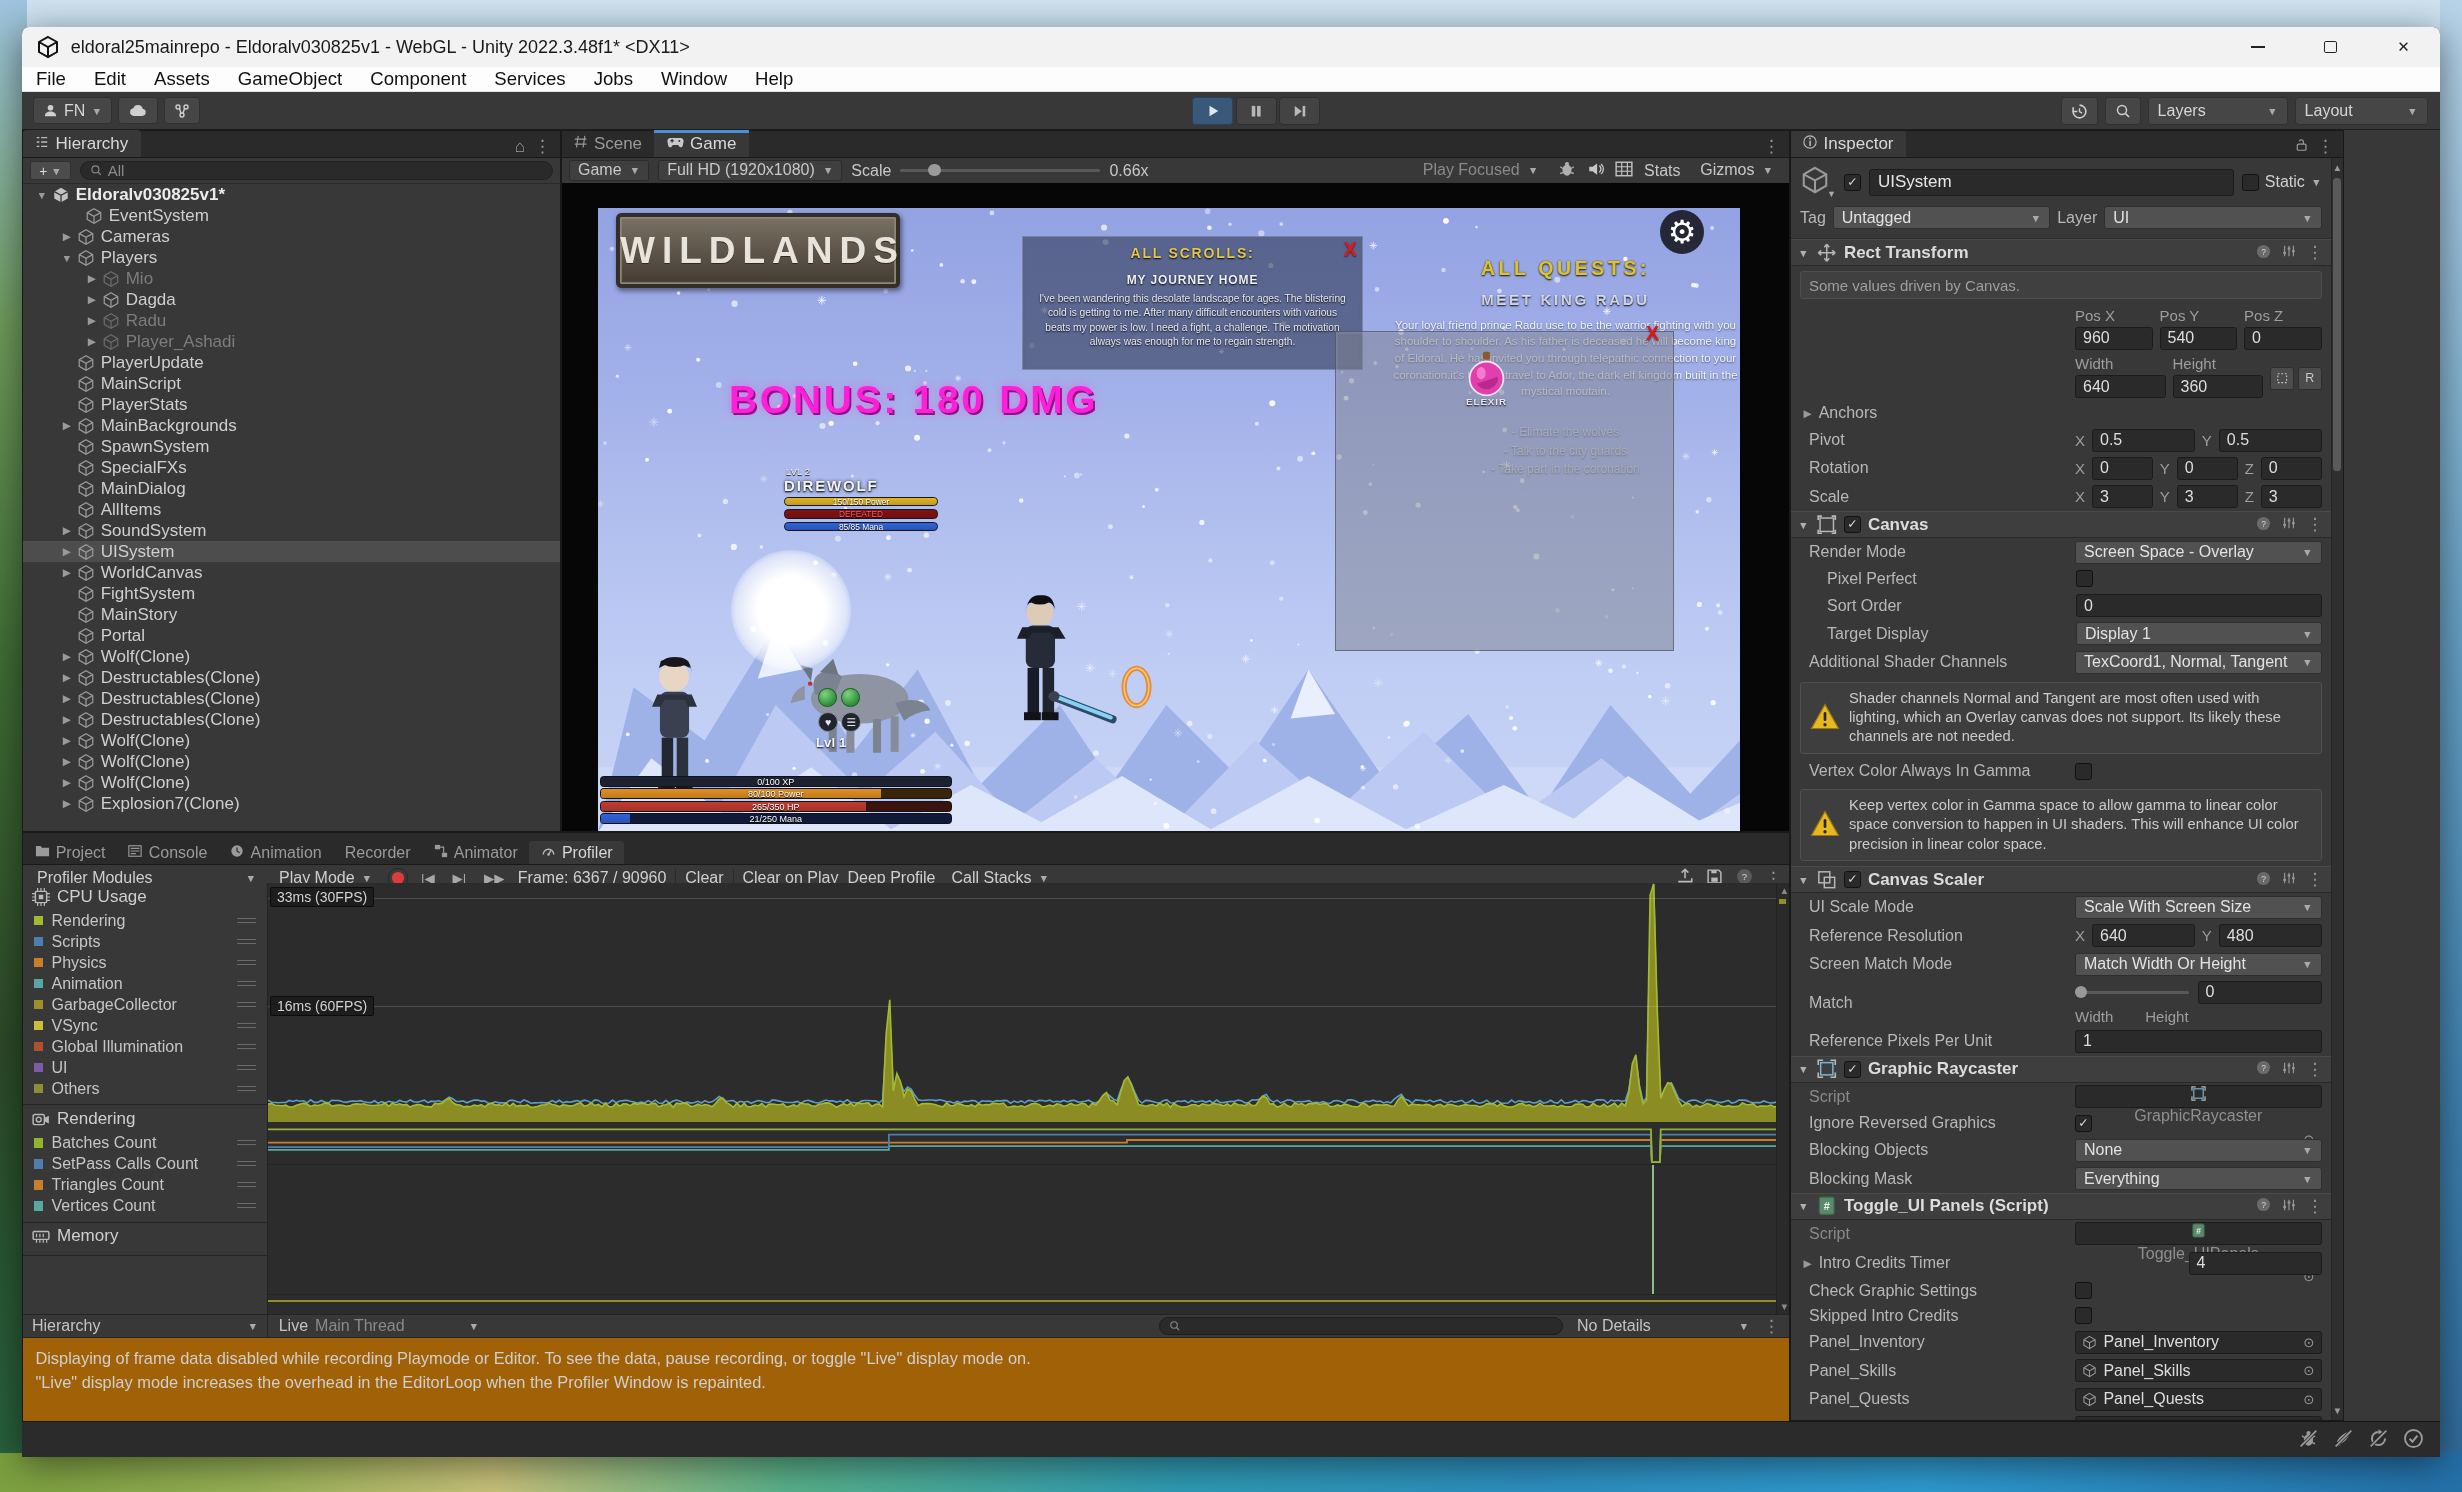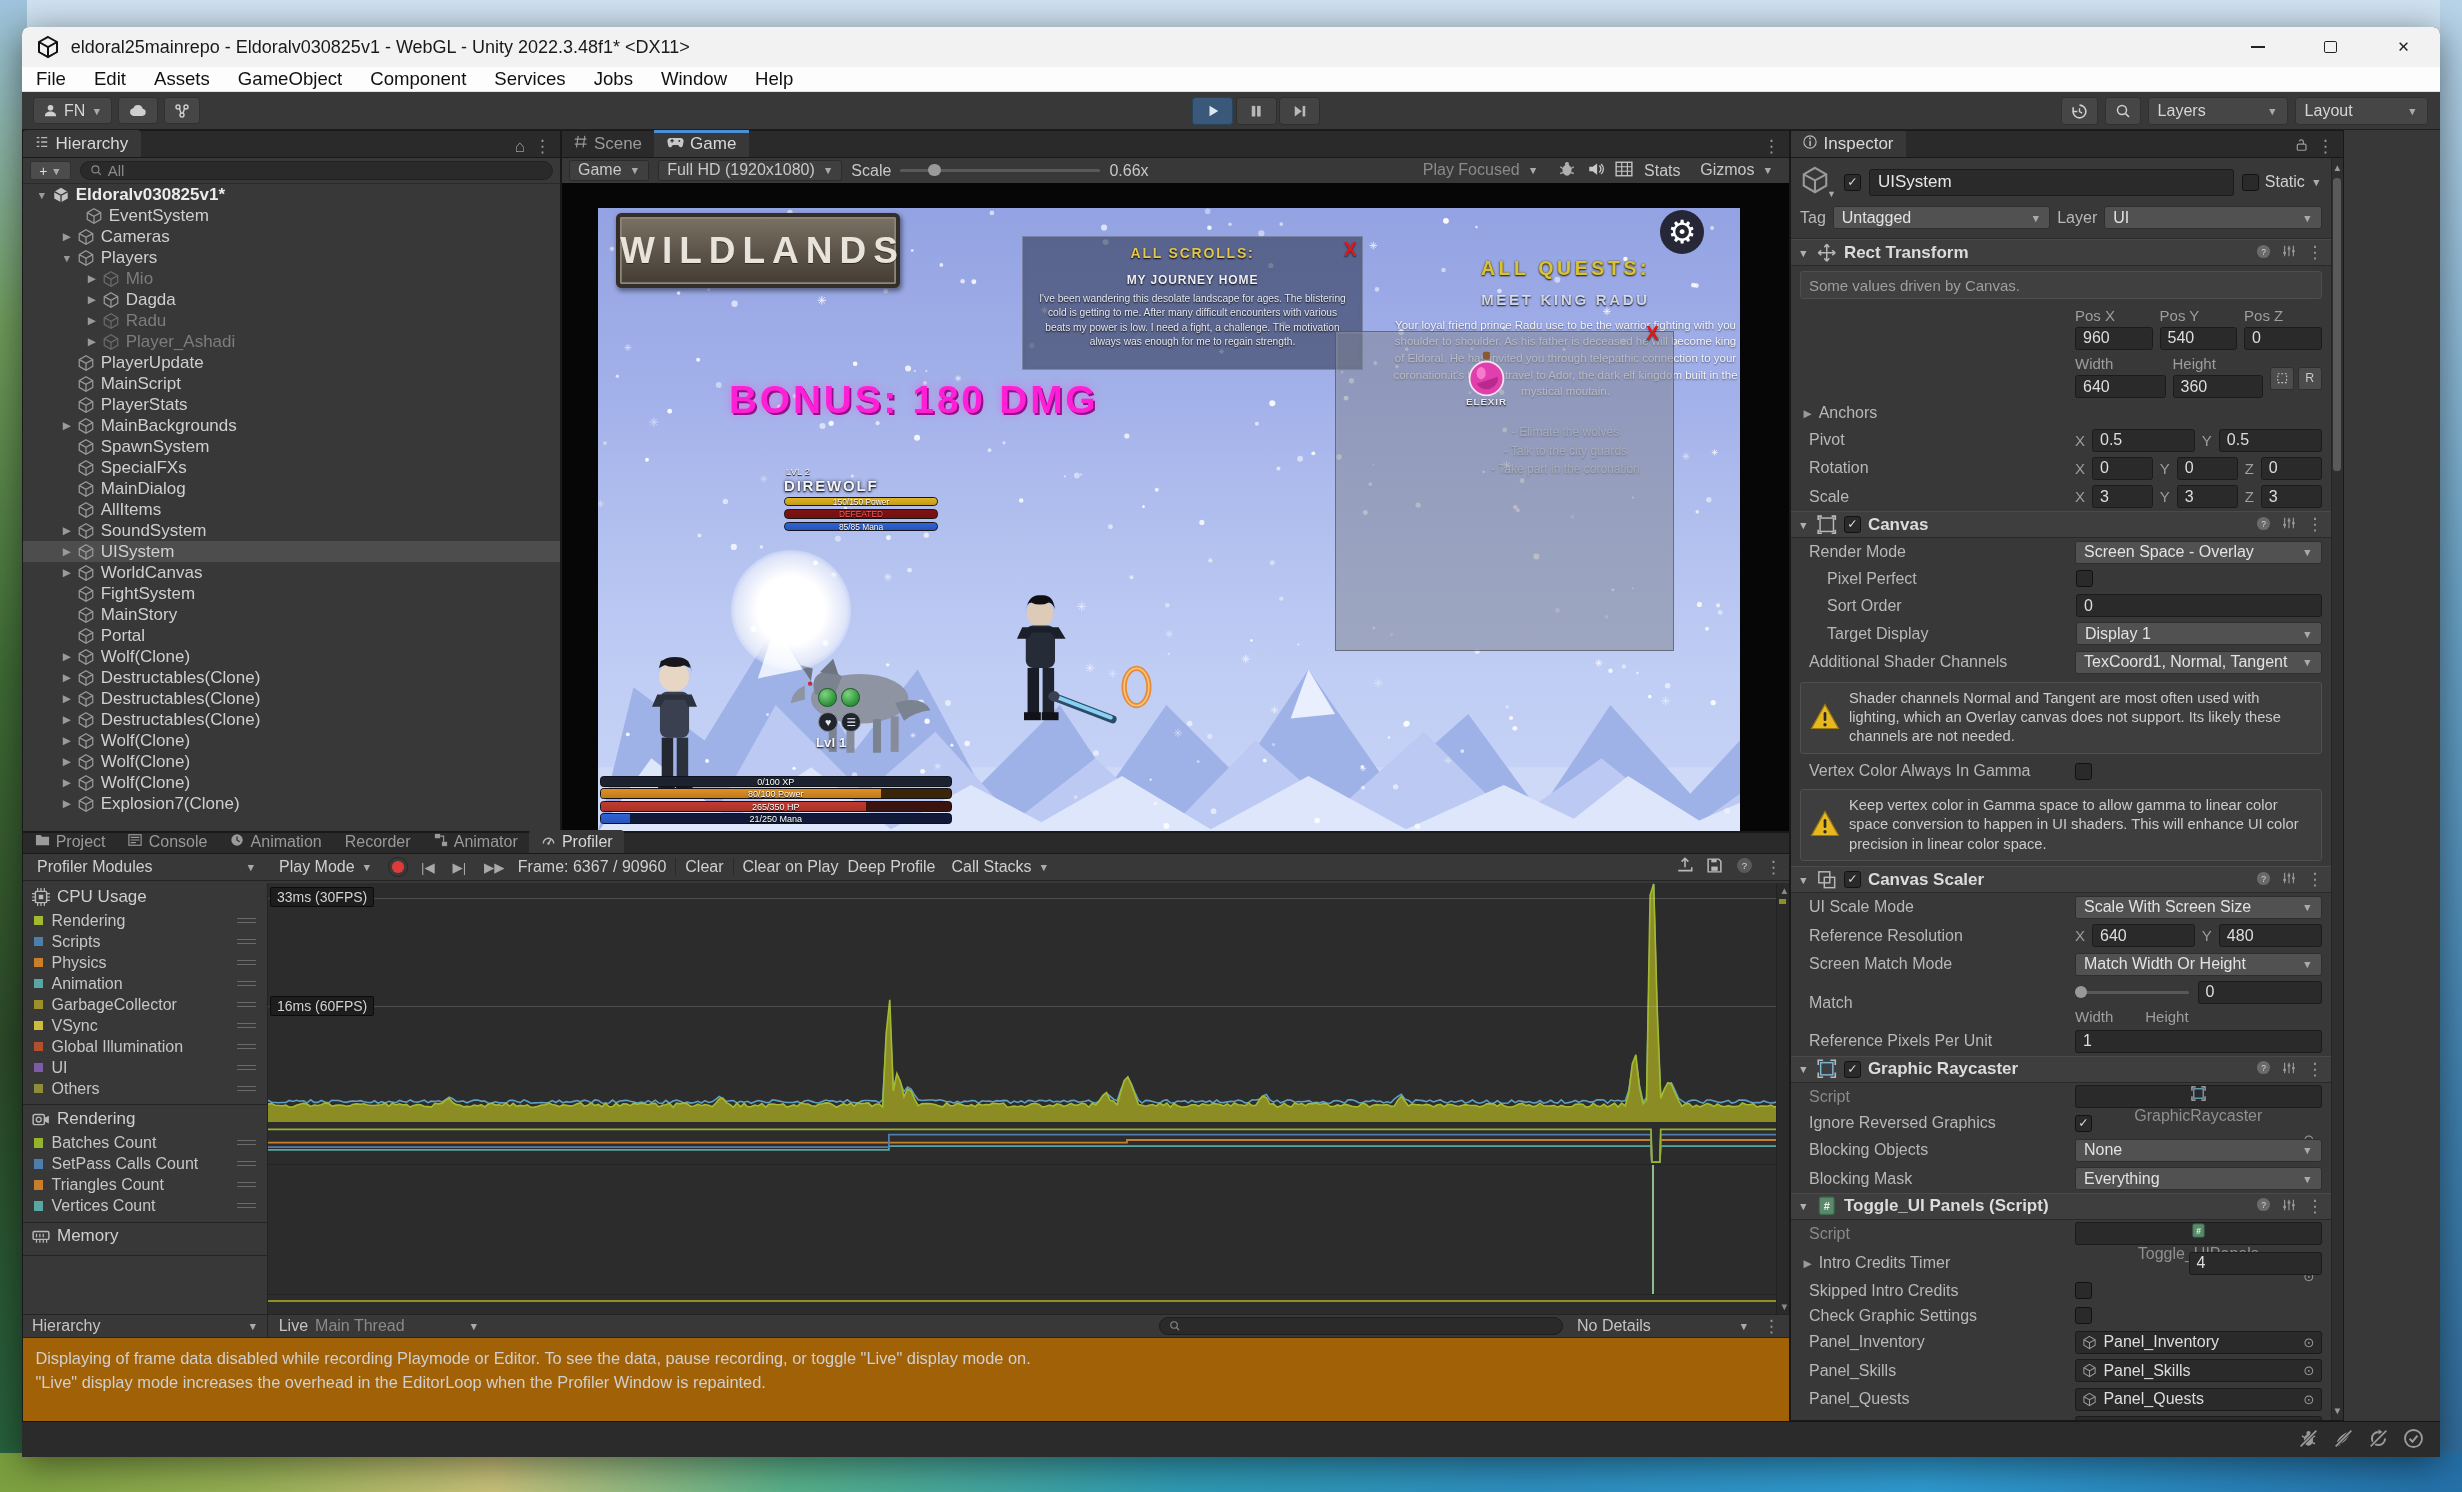--- a/index.html
+++ b/index.html
@@ -154,21 +154,21 @@
   .objfield.dim{color:#8f8f8f;flex-direction:column;}
   .objfield .pick{margin-left:auto;color:#9a9a9a;font-size:13.3px;}
   .sqbtn{width:24px;height:23px;background:#4c4c4c;border:0.9px solid #2e2e2e;border-radius:2.7px;color:#c8c8c8;display:flex;align-items:center;justify-content:center;font-size:12.4px;}
   .slidertrack{flex:1;height:2.7px;background:#5a5a5a;border-radius:1.8px;position:relative;}
   .sliderknob{position:absolute;left:0;top:-5.3px;width:12.4px;height:12.4px;border-radius:50%;background:#999;}
   .foldrow{display:flex;align-items:center;gap:7px;padding:3.6px 9px 3.6px 12.4px;font-size:16px;color:#b8b8b8;}
   .farrow{color:#9a9a9a;font-size:10.7px;}
 
   
   #profiler{left:0;top:805px;width:1768px;height:590px;}
-  .p-tabs{height:21px;background:#2a2a2a;display:flex;align-items:flex-end;border-bottom:0.9px solid #191919;}
+  .p-tabs{height:32px;background:#2a2a2a;display:flex;align-items:flex-end;border-bottom:0.9px solid #191919;}
   .p-tab{height:23px;display:flex;align-items:center;gap:6.2px;padding:0 11.5px;font-size:16px;color:#9a9a9a;}
   .p-tab.active{background:#383838;color:#d6d6d6;border-radius:3.6px 3.6px 0 0;}
   .p-toolbar{height:27px;background:#383838;border-bottom:0.9px solid #242424;display:flex;align-items:center;gap:9px;padding:0 7px;font-size:16px;color:#cfcfcf;}
   .p-dd{display:flex;align-items:center;gap:7px;padding:0 7px;height:21px;}
   .p-sep{width:0.9px;height:18px;background:#2a2a2a;}
   .recbtn{width:19.5px;height:19.5px;border-radius:50%;background:#3a3a3a;border:0.9px solid #262626;display:flex;align-items:center;justify-content:center;}
   .recdot{width:11.5px;height:11.5px;border-radius:50%;background:#e03b3b;}
   .stepbtn{color:#a8a8a8;font-size:13.3px;padding:0 4.4px;}
   .p-right{margin-left:auto;display:flex;align-items:center;gap:12.4px;color:#b8b8b8;}
   .p-side{position:absolute;left:0;top:50px;width:245px;bottom:107px;background:#383838;border-right:0.9px solid #242424;overflow:hidden;}
@@ -1401,27 +1401,27 @@
                 <span class="pick">⊙</span>
               </div>
             </div>
           </div>
           <div class="foldrow">
             <span class="farrow">▶</span>
             <span>Intro Credits Timer</span>
             <div class="infield" style="margin-left: auto; width: 133px;">4</div>
           </div>
           <div class="crow">
+            <div class="lbl">Check Graphic Settings</div>
+            <div class="ctl">
+              <div class="chk"></div>
+            </div>
+          </div>
+          <div class="crow">
             <div class="lbl">Skipped Intro Credits</div>
-            <div class="ctl">
-              <div class="chk"></div>
-            </div>
-          </div>
-          <div class="crow">
-            <div class="lbl">Check Graphic Settings</div>
             <div class="ctl">
               <div class="chk"></div>
             </div>
           </div>
           <div class="crow">
             <div class="lbl">Panel_Inventory</div>
             <div class="ctl">
               <div class="objfield">
                 <span style="width: 15px; height: 15px; display: inline-block;"><svg viewBox="0 0 16 16">
                     <path d="M8 1.5 14 5v6L8 14.5 2 11V5Z" fill="none" stroke="#9a9a9a" stroke-width="1.1"></path>

